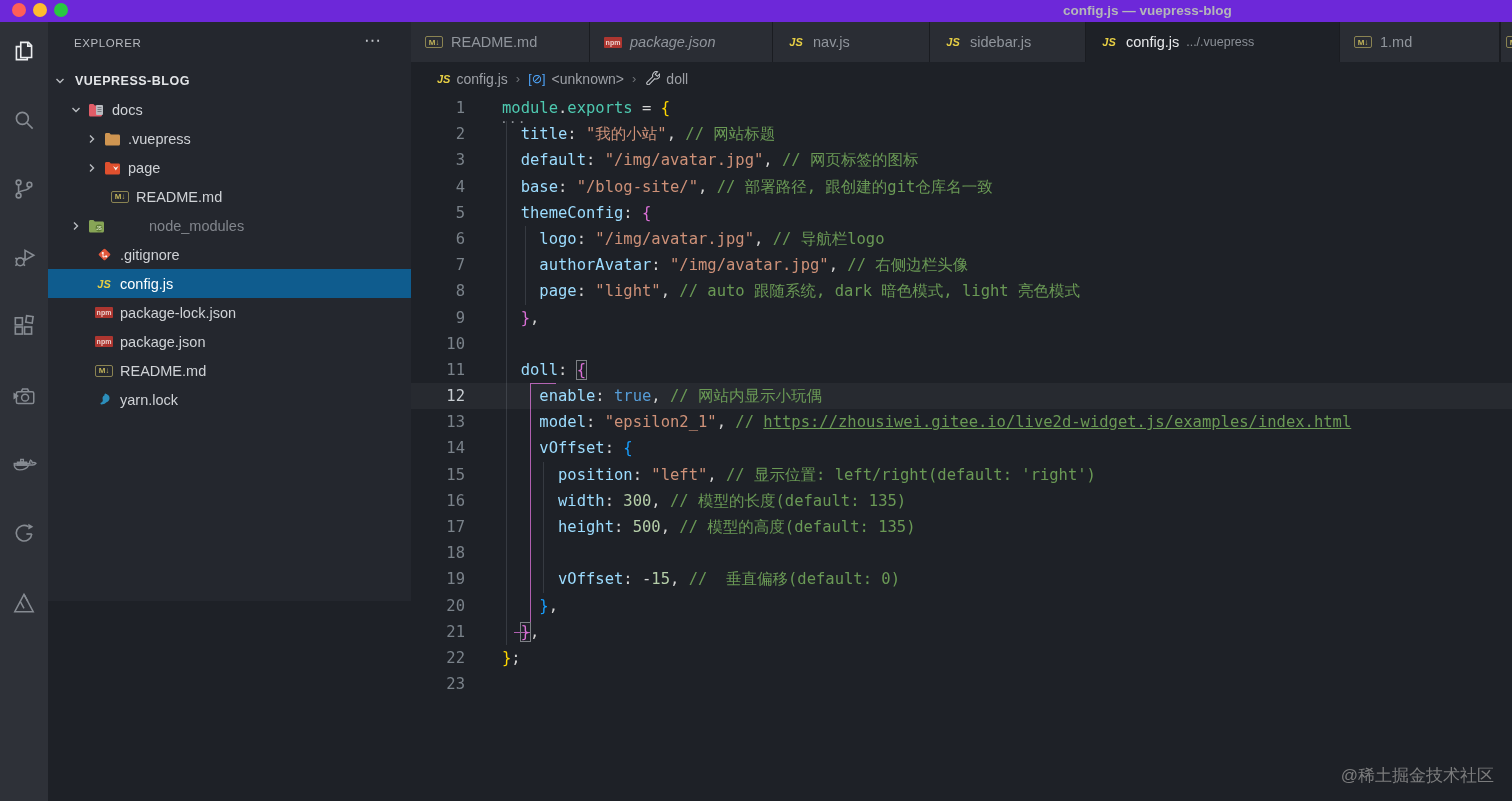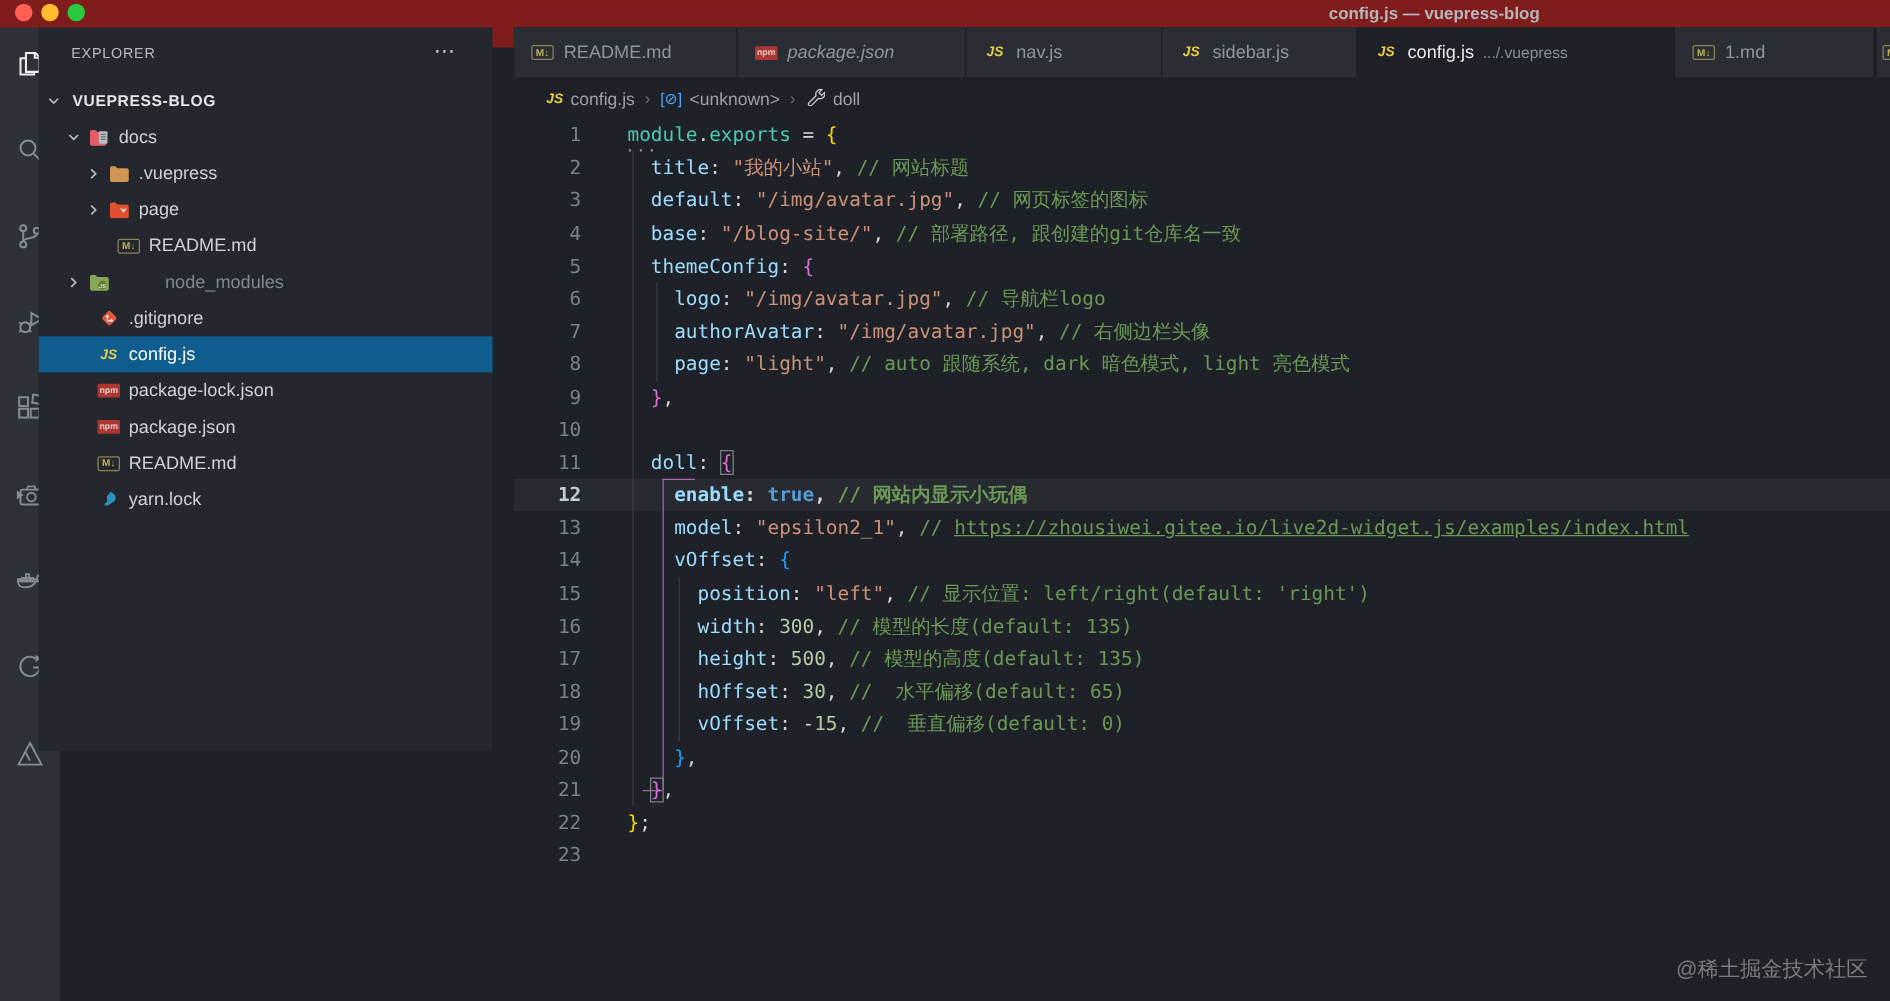--- a/index.html
+++ b/index.html
@@ -1,38 +1,38 @@
 <!DOCTYPE html>
 <html><head>
 <meta charset="utf-8">
 <style>
   * { margin:0; padding:0; box-sizing:border-box; }
   html,body { width:1512px; height:801px; overflow:hidden; background:#1e2127;
     font-family:"Liberation Sans", sans-serif; }
   .window { position:relative; width:1512px; height:801px; background:#1e2127; }
 
   
-  .titlebar { position:absolute; left:0; top:0; width:1512px; height:38px; background:#7f1d1d; }
+  .titlebar { position:absolute; left:0; top:0; width:1512px; height:38px; background:#6d28d9; }
   .traffic { position:absolute; top:3px; width:14px; height:14px; border-radius:50%; }
   .tl-red { left:12px; background:#ff5f57; }
   .tl-yellow { left:33px; background:#febc2e; }
   .tl-green { left:54px; background:#28c840; }
   .win-title { position:absolute; left:1063px; top:3px; color:#b4b6b9; font-size:13.5px; font-weight:bold; white-space:nowrap; }
 
   
   .activitybar { position:absolute; left:0; top:22px; width:48px; height:779px; background:#2e3138;
     display:flex; flex-direction:column; align-items:center; }
   .ab-icon { width:48px; height:50px; display:flex; align-items:center; justify-content:center;
     color:#868b92; margin-bottom:19px; }
   .ab-icon.first { margin-top:4px; }
   .ab-icon.active { color:#eceef0; }
   .ab-icon svg { display:block; }
 
   
-  .sidebar { position:absolute; left:31px; top:22px; width:363px; height:579px; background:#24272e; }
+  .sidebar { position:absolute; left:48px; top:22px; width:363px; height:579px; background:#24272e; }
   .sb-header { position:absolute; left:0; top:0; width:363px; height:44px; }
   .sb-title { position:absolute; left:26px; top:15px; color:#b7bac0; font-size:11.5px; letter-spacing:0.6px; }
   .sb-more { position:absolute; right:28px; top:8px; color:#c2c5ca; font-size:17px; letter-spacing:2px; cursor:pointer; }
   .tree { position:absolute; left:0; top:44px; width:363px; }
   .trow { display:flex; align-items:center; height:29px; color:#cfd2d6; font-size:14.5px; cursor:pointer; white-space:nowrap; }
   .trow.selected { background:#0f5c8e; color:#ffffff; }
   .trow.dim .tlabel { color:#82868d;margin-left:44px; }
   .troot .tlabel { font-weight:bold; font-size:12.5px; letter-spacing:0.5px; color:#e3e5e8; }
   .chev { width:16px; height:16px; flex:0 0 16px; display:flex; align-items:center; justify-content:center; color:#b9bcc1; }
   .ticon { width:18px; height:16px; flex:0 0 18px; margin-left:3px; display:flex; align-items:center; justify-content:center; }
@@ -66,21 +66,21 @@
     padding-left:26px; color:#9da0a6; font-size:14px; background:#1e2127; }
   .bc-item { display:flex; align-items:center; cursor:pointer; }
   .bc-sep { margin:0 8px; color:#6e7277; font-size:13px; }
   .bc-symbol { color:#4fa8ff; font-size:12.5px; }
   .bc-text { margin-left:6px; }
 
   
   .code { position:absolute; left:0; top:73px; width:1101px; height:706px;
     font-family:"DejaVu Sans Mono", monospace; font-size:15.5px; }
   .code-line { display:flex; height:26.2px; line-height:26.2px; position:relative; }
-  .code-line.current { background:rgba(255,255,255,0.045);font-weight:bold; }
+  .code-line.current { background:rgba(255,255,255,0.045); }
   .ln { width:54px; text-align:right; color:#7a828a; flex:0 0 54px; }
   .current .ln { color:#c8cdd2; }
   .lt { padding-left:37px; white-space:pre; }
   .c-p{color:#d4d4d4} .c-t{color:#4ec9b0} .c-k{color:#9cdcfe} .c-s{color:#ce9178}
   .c-c{color:#6a9955} .c-n{color:#b5cea8} .c-kw{color:#569cd6}
   .c-b1{color:#ffd700} .c-b2{color:#da70d6} .c-b3{color:#179fff}
   .seg-box { outline:1px solid #7d8085; }
   .seg-link { text-decoration:underline; }
 
   .hint-dots { position:absolute; left:89px; top:19px; color:#8f9398; font-size:13px; letter-spacing:1px; }
@@ -442,21 +442,20 @@
           <div class="code-line">
             <span class="ln">16</span>
             <span class="lt"><span class="c-p">      </span><span class="c-k">width</span><span class="c-p">: </span><span class="c-n">300</span><span class="c-p">, </span><span class="c-c">// 模型的长度(default: 135)</span></span>
           </div>
           <div class="code-line">
             <span class="ln">17</span>
             <span class="lt"><span class="c-p">      </span><span class="c-k">height</span><span class="c-p">: </span><span class="c-n">500</span><span class="c-p">, </span><span class="c-c">// 模型的高度(default: 135)</span></span>
           </div>
           <div class="code-line">
             <span class="ln">18</span>
-            <span class="lt"><span class="c-p">      </span><span class="c-k">hOffset</span><span class="c-p">: </span><span class="c-n">30</span><span class="c-p">, </span><span class="c-c">//  水平偏移(default: 65)</span></span>
           </div>
           <div class="code-line">
             <span class="ln">19</span>
             <span class="lt"><span class="c-p">      </span><span class="c-k">vOffset</span><span class="c-p">: </span><span class="c-p">-</span><span class="c-n">15</span><span class="c-p">, </span><span class="c-c">//  垂直偏移(default: 0)</span></span>
           </div>
           <div class="code-line">
             <span class="ln">20</span>
             <span class="lt"><span class="c-p">    </span><span class="c-b3">}</span><span class="c-p">,</span></span>
           </div>
           <div class="code-line">

